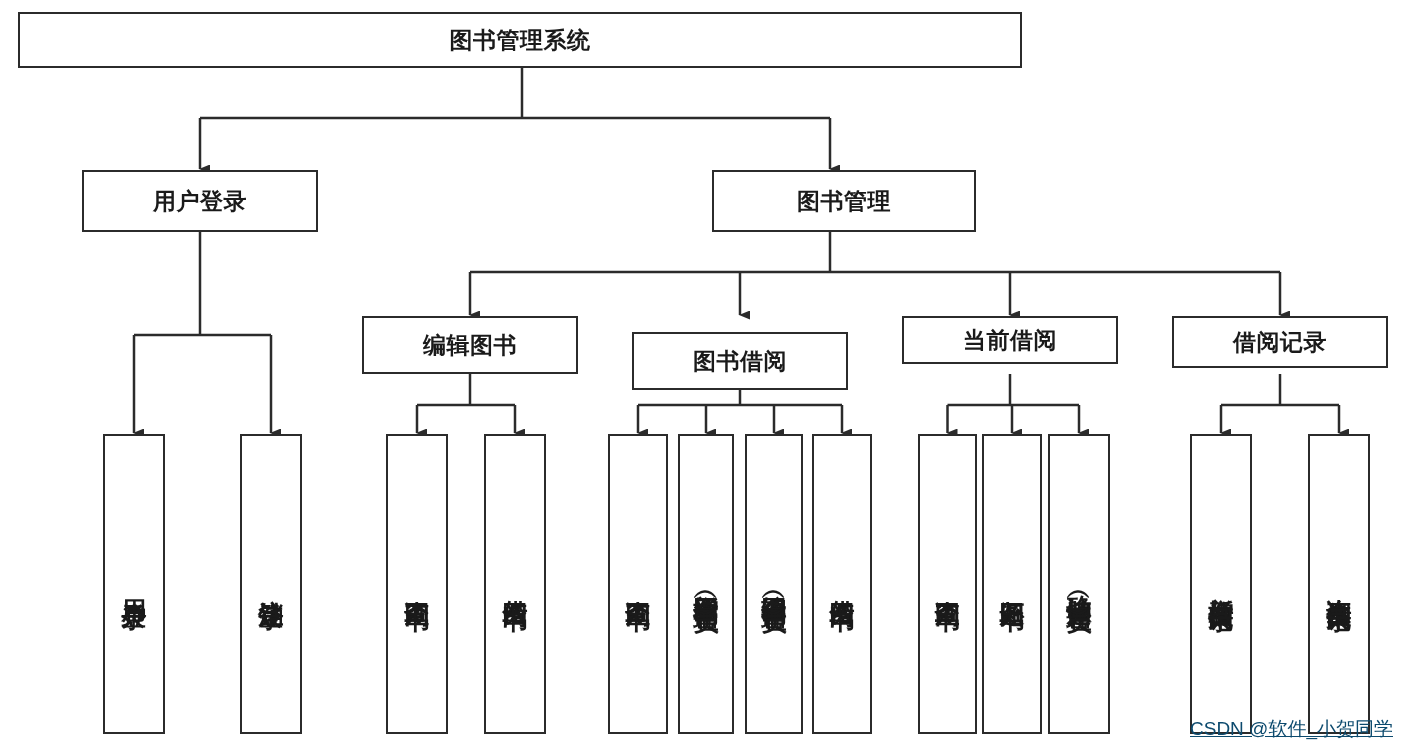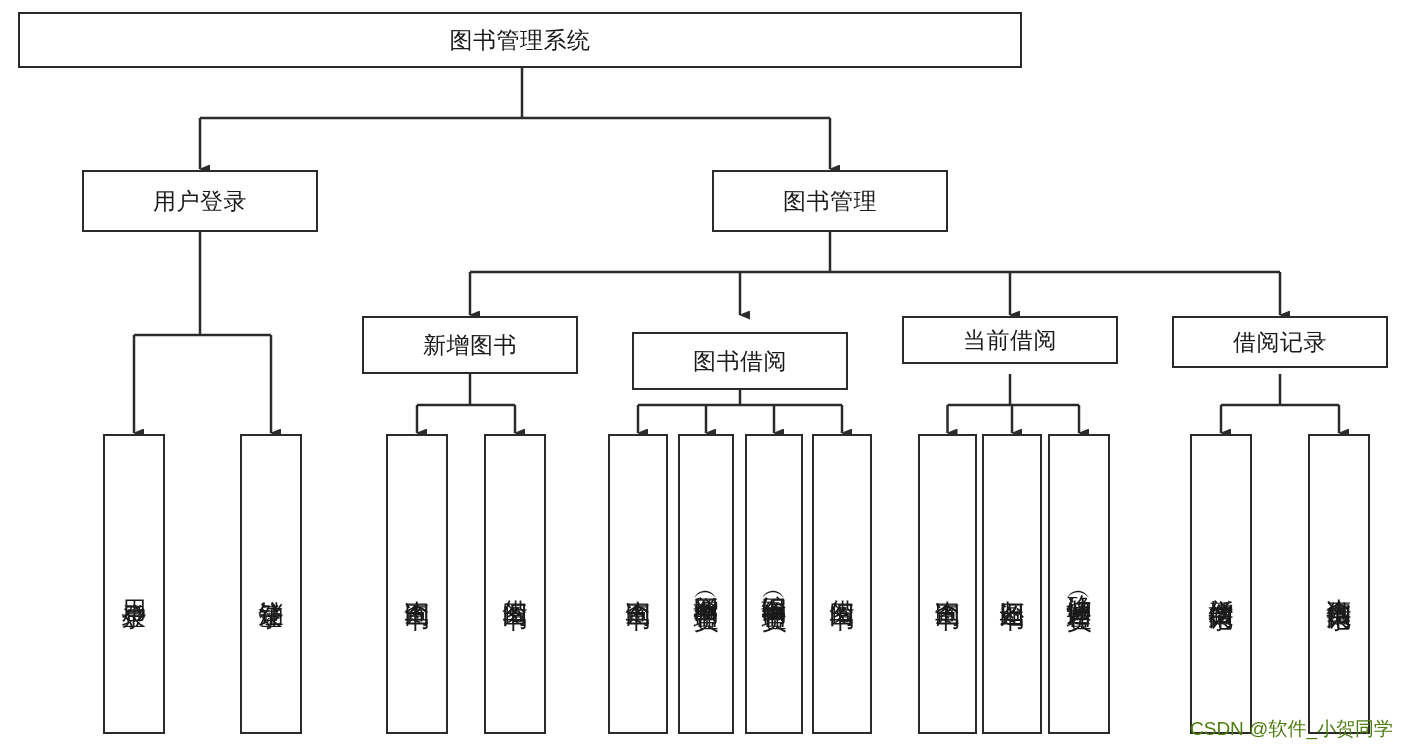--- a/index.html
+++ b/index.html
@@ -32,20 +32,21 @@
     display: flex;
     align-items: center;
     justify-content: center;
     color: #1a1a1a;
   }
   .node .label {
     display: block;
     text-align: center;
     line-height: 1.16;
     letter-spacing: 0.5px;
+    font-weight: bold;
   }
   .node.horizontal .label {
     font-size: 23px;
   }
   .node.vertical {
     align-items: center;
     justify-content: center;
   }
   .node.vertical .label {
     writing-mode: vertical-rl;
@@ -110,25 +111,25 @@
       </g>
   </svg>
 
   <div id="node-layer">
       <div class="node horizontal" style="left: 18px; top: 12px; width: 1004px; height: 56px;">
         <span class="label">图书管理系统</span>
       </div>
       <div class="node horizontal" style="left: 82px; top: 170px; width: 236px; height: 62px;">
         <span class="label">用户登录</span>
       </div>
-      <div class="node horizontal" style="left: 712px; top: 170px; width: 236px; height: 62px;">
+      <div class="node horizontal" style="left: 712px; top: 170px; width: 264px; height: 62px;">
         <span class="label">图书管理</span>
       </div>
       <div class="node horizontal" style="left: 362px; top: 316px; width: 216px; height: 58px;">
-        <span class="label">新增图书</span>
+        <span class="label">编辑图书</span>
       </div>
       <div class="node horizontal" style="left: 632px; top: 332px; width: 216px; height: 58px;">
         <span class="label">图书借阅</span>
       </div>
       <div class="node horizontal" style="left: 902px; top: 316px; width: 216px; height: 48px;">
         <span class="label">当前借阅</span>
       </div>
       <div class="node horizontal" style="left: 1172px; top: 316px; width: 216px; height: 52px;">
         <span class="label">借阅记录</span>
       </div>
@@ -166,14 +167,14 @@
         <span class="label">确认归还（管理员）</span>
       </div>
       <div class="node vertical" style="left: 1190px; top: 434px; width: 62px; height: 300px;">
         <span class="label">新增借阅记录</span>
       </div>
       <div class="node vertical" style="left: 1308px; top: 434px; width: 62px; height: 300px;">
         <span class="label">查询借阅记录</span>
       </div>
     </div>
 
-  <div id="watermark" style="left: 1190px; top: 716px; color: #4d7c0f;">CSDN @软件_小贺同学</div>
+  <div id="watermark" style="left: 1190px; top: 716px; color: #0c4a6e; text-decoration: underline;">CSDN @软件_小贺同学</div>
 </div>
 
 </body></html>

